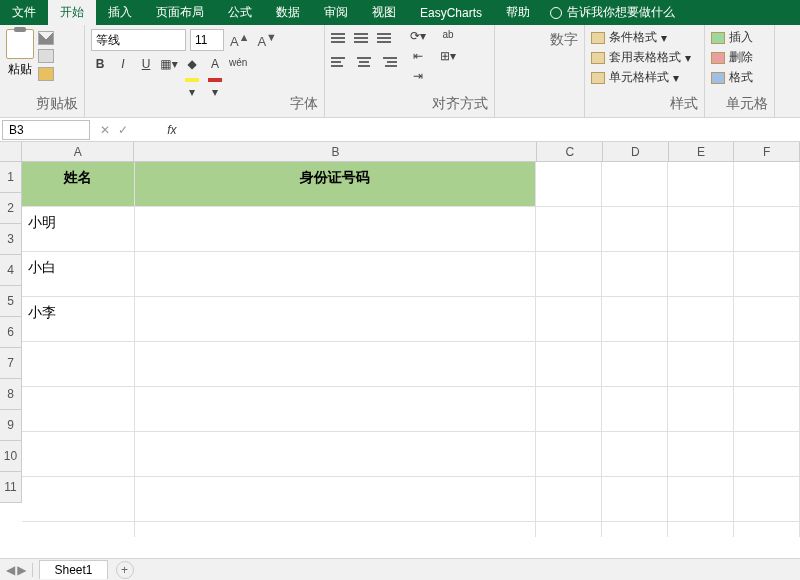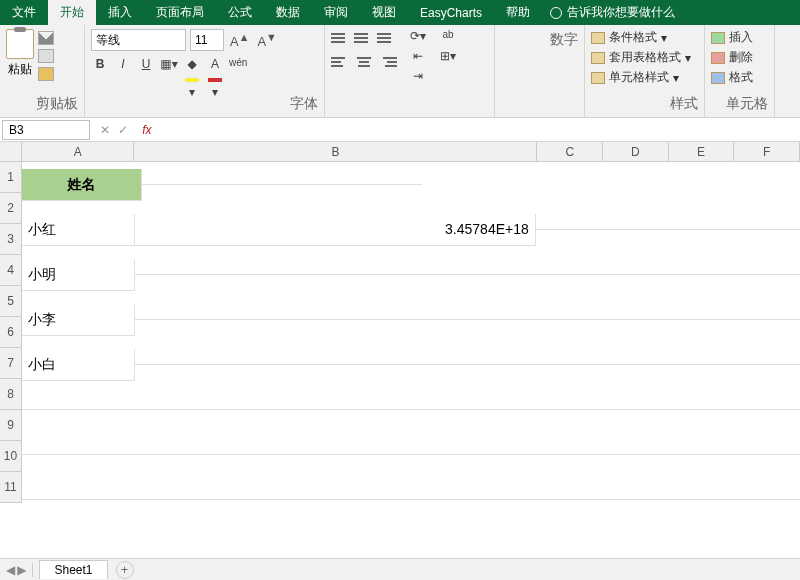--- a/index.html
+++ b/index.html
@@ -41,31 +41,31 @@
 .num-sel { border: 1px solid #c0c0c0; background: #fff; height: 22px; width: 64px; font-size: 12px; }
 .num-row { display: flex; gap: 6px; margin-top: 4px; }
 
 .style-col { display: flex; flex-direction: column; gap: 3px; }
 .style-item { display: flex; align-items: center; gap: 4px; font-size: 12px; color: #333; }
 .sicon { width: 14px; height: 12px; background: #e8d5a0; border: 1px solid #b89b5c; }
 
 .namebox-row { display: flex; align-items: center; border-bottom: 1px solid #d4d4d4; height: 24px; background: #fff; }
 .namebox { width: 88px; border: 1px solid #c0c0c0; height: 20px; margin: 0 2px; padding: 0 6px; font-size: 12px; }
 .fx-btns { display: flex; gap: 8px; padding: 0 8px; color: #999; }
-.fx { font-style: italic; padding: 0 6px; color: #b91c1c; }
+.fx { font-style: italic; padding: 0 6px; color: #404040; margin-left: 25px; }
 .formula-in { flex: 1; border: none; height: 20px; padding: 0 4px; font-size: 12px; }
 
 .grid-area { position: relative; height: 395px; overflow: hidden; }
 .corner { position: absolute; left: 0; top: 0; width: 22px; height: 20px; background: #f0f0f0; border-right: 1px solid #ccc; border-bottom: 1px solid #ccc; }
 .col-headers { position: absolute; left: 22px; top: 0; right: 0; height: 20px; display: flex; background: #f0f0f0; }
 .ch { border-right: 1px solid #ccc; border-bottom: 1px solid #ccc; text-align: center; line-height: 20px; color: #555; }
 .row-headers { position: absolute; left: 0; top: 20px; width: 22px; background: #f0f0f0; }
 .rh { height: 31px; border-right: 1px solid #ccc; border-bottom: 1px solid #ccc; text-align: center; line-height: 31px; color: #555; }
 .cells { position: absolute; left: 22px; top: 20px; right: 0; }
-.row { display: flex; height: 45px; align-items: center; }
+.row { display: flex; height: 45px; }
 .cell { border-right: 1px solid #e0e0e0; border-bottom: 1px solid #e0e0e0; padding: 0 6px; line-height: 31px; font-size: 14px; overflow: hidden; white-space: nowrap; }
 .hdr { background: #a9d08e; font-weight: bold; text-align: center; }
 .ralign { text-align: right; }
 
 .sheetbar { position: absolute; bottom: 0; left: 0; right: 0; height: 22px; background: #f1f1f1; border-top: 1px solid #d4d4d4; display: flex; align-items: center; }
 .nav-arrows { display: flex; gap: 2px; padding: 0 6px; border-right: 1px solid #ccc; color: #888; }
 .sheet-tab { background: #fff; border: 1px solid #ccc; border-bottom: none; padding: 2px 14px; margin-left: 6px; font-size: 12px; }
 .addsheet { width: 18px; height: 18px; border: 1px solid #ccc; border-radius: 50%; margin-left: 8px; text-align: center; line-height: 16px; color: #666; }
 </style>
 </head>
@@ -167,20 +167,21 @@
       <div style="padding-left:8px">
         <div class="fbtn">⟳▾</div>
         <div class="fbtn">⇤</div>
         <div class="fbtn">⇥</div>
       </div>
       <div style="padding-left:8px">
         <div class="fbtn" style="font-size:10px">ab</div>
         <div class="fbtn">⊞▾</div>
       </div>
     </div>
+    <div class="group-label">对齐方式</div>
   </div>
 
   <div class="group" style="width:90px">
     <div class="group-label">数字</div>
   </div>
 
   <div class="group" style="width:120px">
     <div class="style-col" style="flex:1">
       <div class="style-item">
           <span class="sicon"></span>
@@ -250,51 +251,44 @@
       <div class="rh">6</div>
       <div class="rh">7</div>
       <div class="rh">8</div>
       <div class="rh">9</div>
       <div class="rh">10</div>
       <div class="rh">11</div>
     </div>
   <div class="cells" id="cells">
       <div class="row">
         <div class="cell hdr" style="width: 120px;">姓名</div>
-        <div class="cell" style="width: 70px;"></div>
-        <div class="cell" style="width: 70px;"></div>
-        <div class="cell" style="width: 70px;"></div>
-        <div class="cell" style="width: 70px;"></div>
-      </div>
-      <div class="row">
-        <div class="cell" style="width: 120px;">小红</div>
-        <div class="cell ralign" style="width: 430px;">3.45784E+18</div>
+        <div class="cell hdr" style="width: 430px;">身份证号码</div>
         <div class="cell" style="width: 70px;"></div>
         <div class="cell" style="width: 70px;"></div>
         <div class="cell" style="width: 70px;"></div>
         <div class="cell" style="width: 70px;"></div>
       </div>
       <div class="row">
         <div class="cell" style="width: 120px;">小明</div>
         <div class="cell" style="width: 430px;"></div>
         <div class="cell" style="width: 70px;"></div>
         <div class="cell" style="width: 70px;"></div>
         <div class="cell" style="width: 70px;"></div>
         <div class="cell" style="width: 70px;"></div>
       </div>
       <div class="row">
+        <div class="cell" style="width: 120px;">小白</div>
+        <div class="cell" style="width: 430px;"></div>
+        <div class="cell" style="width: 70px;"></div>
+        <div class="cell" style="width: 70px;"></div>
+        <div class="cell" style="width: 70px;"></div>
+        <div class="cell" style="width: 70px;"></div>
+      </div>
+      <div class="row">
         <div class="cell" style="width: 120px;">小李</div>
-        <div class="cell" style="width: 430px;"></div>
-        <div class="cell" style="width: 70px;"></div>
-        <div class="cell" style="width: 70px;"></div>
-        <div class="cell" style="width: 70px;"></div>
-        <div class="cell" style="width: 70px;"></div>
-      </div>
-      <div class="row">
-        <div class="cell" style="width: 120px;">小白</div>
         <div class="cell" style="width: 430px;"></div>
         <div class="cell" style="width: 70px;"></div>
         <div class="cell" style="width: 70px;"></div>
         <div class="cell" style="width: 70px;"></div>
         <div class="cell" style="width: 70px;"></div>
       </div>
       <div class="row">
         <div class="cell" style="width: 120px;"></div>
         <div class="cell" style="width: 430px;"></div>
         <div class="cell" style="width: 70px;"></div>

